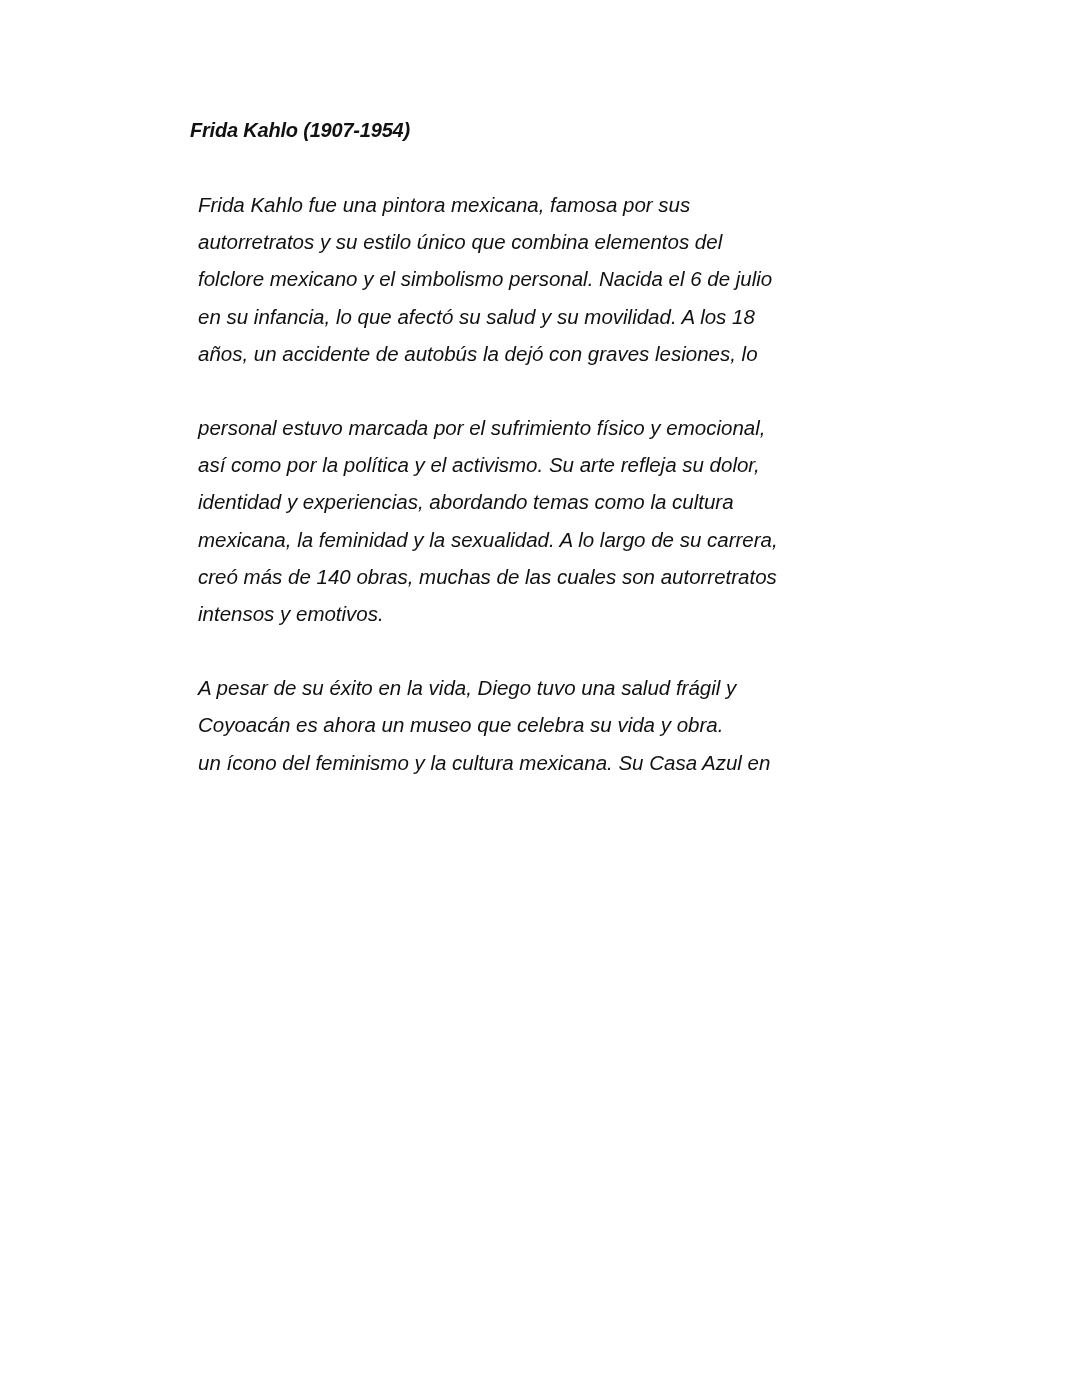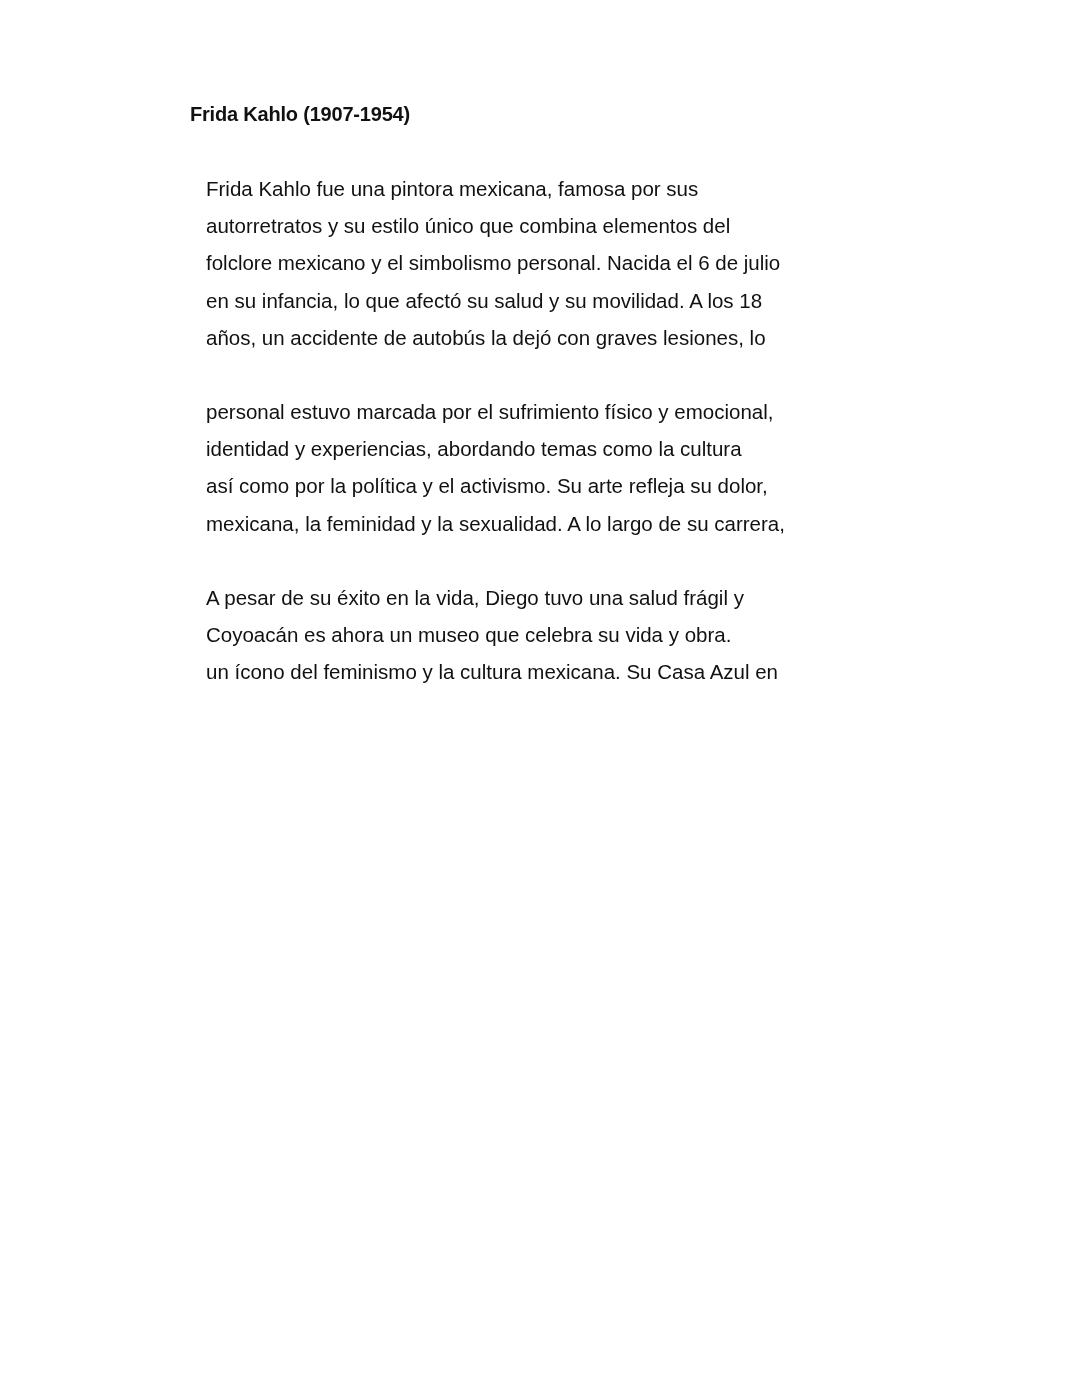--- a/index.html
+++ b/index.html
@@ -11,32 +11,33 @@
       width: 1080px;
       height: 1397px;
       position: relative;
       overflow: hidden;
       font-family: "Liberation Sans", "DejaVu Sans", sans-serif;
       color: #111111;
     }
     .page {
       position: absolute;
       left: 190px;
-      top: 96px;
+      top: 112px;
       width: 720px;
+      font-style: italic;
     }
     .title {
       font-size: 20px;
       font-weight: bold;
       line-height: 37px;
       margin: 0 0 37px 0;
       letter-spacing: -0.2px;
     }
     .para {
-      margin: 0 0 37px 16px;
+      margin: 0 0 37px 8px;
       font-size: 20.5px;
       line-height: 37.2px;
     }
     .line {
       display: block;
       white-space: nowrap;
     }
   </style>
 </head>
 <body>
@@ -47,23 +48,25 @@
   <p class="para">
     <span class="line">Frida Kahlo fue una pintora mexicana, famosa por sus</span>
     <span class="line">autorretratos y su estilo único que combina elementos del</span>
     <span class="line">folclore mexicano y el simbolismo personal. Nacida el 6 de julio</span>
     <span class="line">en su infancia, lo que afectó su salud y su movilidad. A los 18</span>
     <span class="line">años, un accidente de autobús la dejó con graves lesiones, lo</span>
   </p>
 
   <p class="para">
     <span class="line">personal estuvo marcada por el sufrimiento físico y emocional,</span>
+    <span class="line">así como por la política y el activismo. Su arte refleja su dolor,</span>
     <span class="line">identidad y experiencias, abordando temas como la cultura</span>
-    <span class="line">así como por la política y el activismo. Su arte refleja su dolor,</span>
     <span class="line">mexicana, la feminidad y la sexualidad. A lo largo de su carrera,</span>
+    <span class="line">creó más de 140 obras, muchas de las cuales son autorretratos</span>
+    <span class="line">intensos y emotivos.</span>
   </p>
 
   <p class="para">
     <span class="line">A pesar de su éxito en la vida, Diego tuvo una salud frágil y</span>
     <span class="line">Coyoacán es ahora un museo que celebra su vida y obra.</span>
     <span class="line">un ícono del feminismo y la cultura mexicana. Su Casa Azul en</span>
   </p>
 </div>
 
 </body></html>

